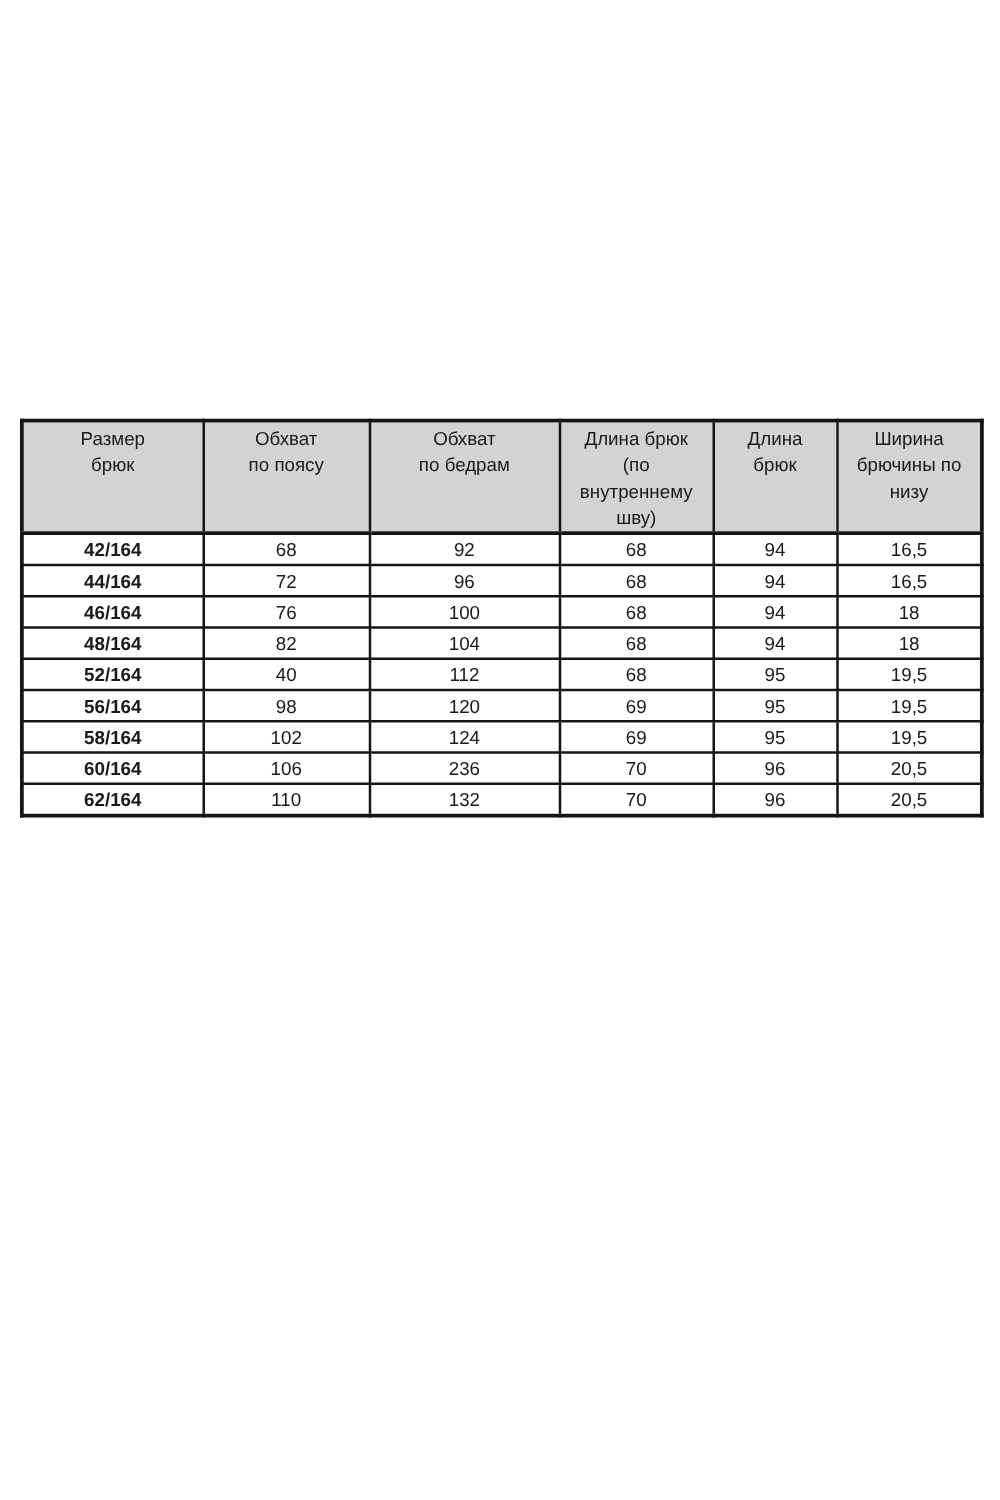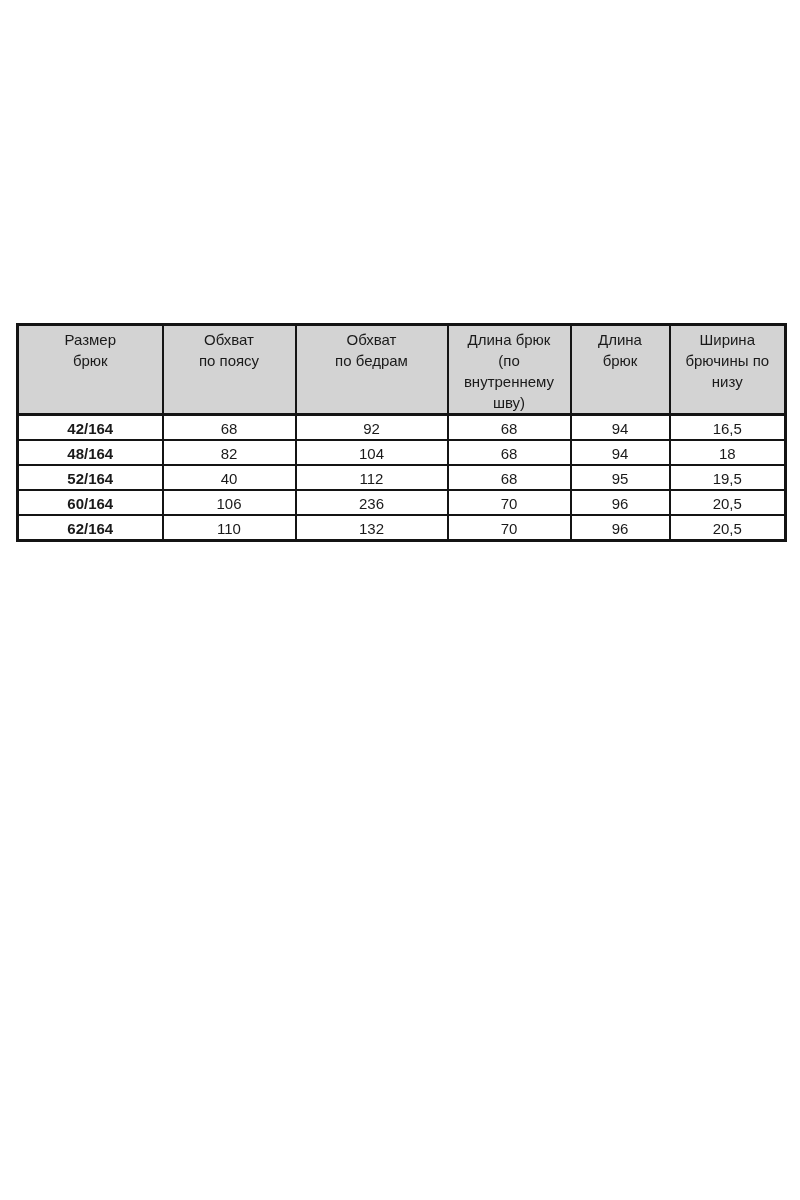--- a/index.html
+++ b/index.html
@@ -15,21 +15,21 @@
     color: #1a1a1a;
   }
   .page {
     position: absolute;
     inset: 0;
     background: #ffffff;
   }
   .size-table-wrap {
     position: absolute;
     left: 16px;
-    top: 323px;
+    top: 335px;
   }
   table.size-chart {
     border-collapse: collapse;
     table-layout: fixed;
     background: #ffffff;
     border: 3px solid var(--border-color, #141414);
   }
   table.size-chart th,
   table.size-chart td {
     border: 2px solid var(--border-color, #141414);
@@ -95,32 +95,64 @@
       <tbody>
           <tr>
             <td class="size-cell">42/164</td>
             <td>68</td>
             <td>92</td>
             <td>68</td>
             <td>94</td>
             <td>16,5</td>
           </tr>
           <tr>
+            <td class="size-cell">44/164</td>
+            <td>72</td>
+            <td>96</td>
+            <td>68</td>
+            <td>94</td>
+            <td>16,5</td>
+          </tr>
+          <tr>
+            <td class="size-cell">46/164</td>
+            <td>76</td>
+            <td>100</td>
+            <td>68</td>
+            <td>94</td>
+            <td>18</td>
+          </tr>
+          <tr>
             <td class="size-cell">48/164</td>
             <td>82</td>
             <td>104</td>
             <td>68</td>
             <td>94</td>
             <td>18</td>
           </tr>
           <tr>
             <td class="size-cell">52/164</td>
             <td>40</td>
             <td>112</td>
             <td>68</td>
+            <td>95</td>
+            <td>19,5</td>
+          </tr>
+          <tr>
+            <td class="size-cell">56/164</td>
+            <td>98</td>
+            <td>120</td>
+            <td>69</td>
+            <td>95</td>
+            <td>19,5</td>
+          </tr>
+          <tr>
+            <td class="size-cell">58/164</td>
+            <td>102</td>
+            <td>124</td>
+            <td>69</td>
             <td>95</td>
             <td>19,5</td>
           </tr>
           <tr>
             <td class="size-cell">60/164</td>
             <td>106</td>
             <td>236</td>
             <td>70</td>
             <td>96</td>
             <td>20,5</td>

